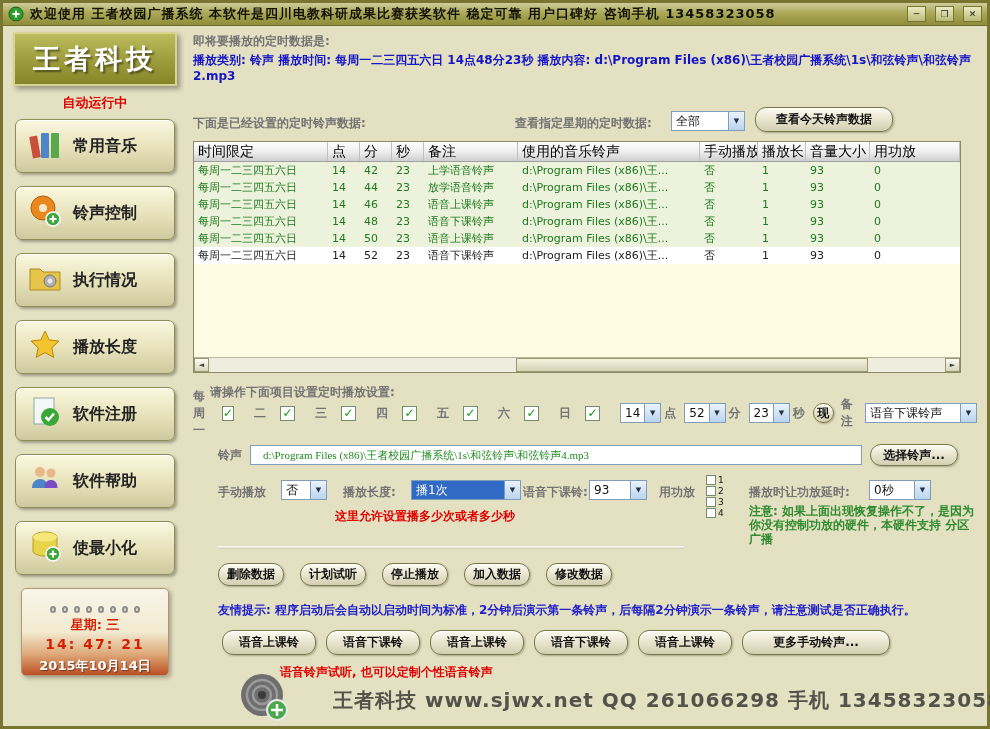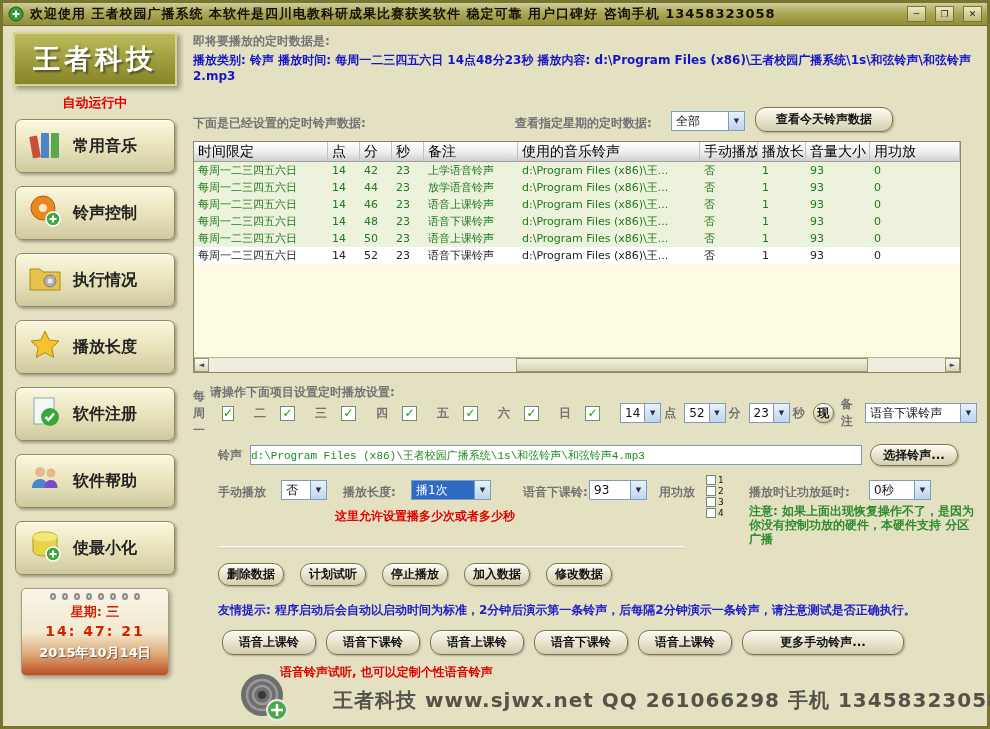--- a/index.html
+++ b/index.html
@@ -23,21 +23,21 @@
     display:flex; align-items:center; justify-content:center;
     font-size:27px; font-weight:bold; color:#fff; letter-spacing:4px; text-shadow:2px 2px 2px rgba(0,0,0,.45); }
   .run-status { text-align:center; color:#E00000; font-size:13px; font-weight:bold; margin:8px 0 7px; }
   .side-btn { height:54px; margin:0 6px 13px; border:1px solid #8F8C58; border-radius:7px;
     background:linear-gradient(180deg,#FBF8E0 0%,#E6E1B8 55%,#CFC9A0 100%);
     box-shadow:2px 2px 3px rgba(0,0,0,.3), inset 0 1px 0 #fff;
     display:flex; align-items:center; gap:11px; padding-left:12px; cursor:pointer; }
   .side-label { font-size:16px; font-weight:bold; color:#222; }
   .calendar { margin:2px 12px 0; height:88px; border:1px solid #B09878; border-radius:5px;
     background:linear-gradient(180deg,#F9F5E8 0%,#F2EAD0 50%,#DEA878 76%,#BC4F24 100%);
-    box-shadow:2px 2px 4px rgba(0,0,0,.3); text-align:center; padding-top:4px; }
+    box-shadow:2px 2px 4px rgba(0,0,0,.3); text-align:center; padding-top:17px; }
   .spiral { display:flex; justify-content:center; gap:6px; margin-bottom:3px; }
   .spiral i { width:6px; height:7px; border:2px solid #8D8D8D; border-radius:50%; background:#E8E4D4; display:inline-block; }
   .cal-week { color:#D42000; font-size:13px; font-weight:bold; }
   .cal-time { color:#D42000; font-size:14px; font-weight:bold; letter-spacing:2px; margin-top:2px; }
   .cal-date { color:#fff; font-size:13px; font-weight:bold; margin-top:5px; text-shadow:1px 1px 1px rgba(0,0,0,.45); }
 
   
   .lbl { font-size:12px; font-weight:600; color:#737373; }
   .blue { color:#1515C8; }
   .red { color:#E00000; }
@@ -88,46 +88,46 @@
   .weekday-row { position:absolute; left:190px; top:399px; width:784px; height:22px; display:flex; align-items:center; }
   .wd { display:inline-flex; align-items:center; gap:14px; margin-right:20px; }
   .combo.time { width:42px; margin-right:3px; }
   .unit { margin-right:8px; }
   .now-btn { width:24px; height:20px; margin-right:7px; }
   .remark-lbl { margin-right:4px; }
   .combo.remark { width:130px; }
 
   .ring-row { position:absolute; left:215px; top:441px; width:756px; display:flex; align-items:center; gap:8px; }
   .text-input { width:612px; height:20px; background:#fff; border:1px solid #7F9DB9; font-size:11px; color:#1E8A1E;
-    padding:1px 0; font-family:Liberation Mono, monospace; }
+    padding:1px 12px; font-family:Liberation Serif, serif; }
   .choose-btn { width:88px; height:22px; }
 
   .manual-lbl { position:absolute; left:215px; top:481px; }
   .manual-combo { position:absolute; left:278px; top:477px; width:46px; }
   .length-lbl { position:absolute; left:340px; top:481px; }
-  .length-combo { position:absolute; left:408px; top:477px; width:80px; }
+  .length-combo { position:absolute; left:408px; top:477px; width:110px; }
   .length-note { position:absolute; left:332px; top:505px; font-size:12px; font-weight:600; }
   .volume-lbl { position:absolute; left:520px; top:481px; }
   .volume-combo { position:absolute; left:586px; top:477px; width:58px; }
   .amp-lbl { position:absolute; left:656px; top:481px; }
   .amp-group { position:absolute; left:703px; top:472px; display:flex; flex-direction:column; gap:1px; }
   .amp-row { display:flex; align-items:center; gap:2px; }
   .amp-num { font-size:9px; color:#111; }
   .delay-lbl { position:absolute; left:746px; top:481px; }
   .delay-combo { position:absolute; left:866px; top:477px; width:62px; }
   .amp-note { position:absolute; left:746px; top:501px; width:228px; font-size:12px; font-weight:600; line-height:14px; }
 
   .divider { position:absolute; left:215px; top:543px; width:466px; height:3px;
     background:linear-gradient(180deg,#FFFFFF,#CFCBAE); }
   .actions-row { position:absolute; left:215px; top:560px; display:flex; gap:16px; }
   .btn.act { width:66px; height:23px; }
   .tip { position:absolute; left:215px; top:599px; width:760px; font-size:12px; font-weight:600; color:#2020CC; }
   .ring-btn-row { position:absolute; left:199px; top:627px; display:flex; gap:10px;padding-left:20px; }
   .btn.ring { width:94px; height:25px; }
-  .btn.ring.wide { width:162px; }
+  .btn.ring.wide { width:148px; }
   .ring-note { position:absolute; left:277px; top:661px; font-size:12px; font-weight:600; }
 
   .footer-icon { position:absolute; left:231px; top:667px; }
   .footer-text { position:absolute; left:330px; top:684px; font-size:20px; font-weight:bold; color:#55524A; letter-spacing:1px; white-space:nowrap; }
 </style>
 </head>
 <body>
 
 <div class="window">
 

